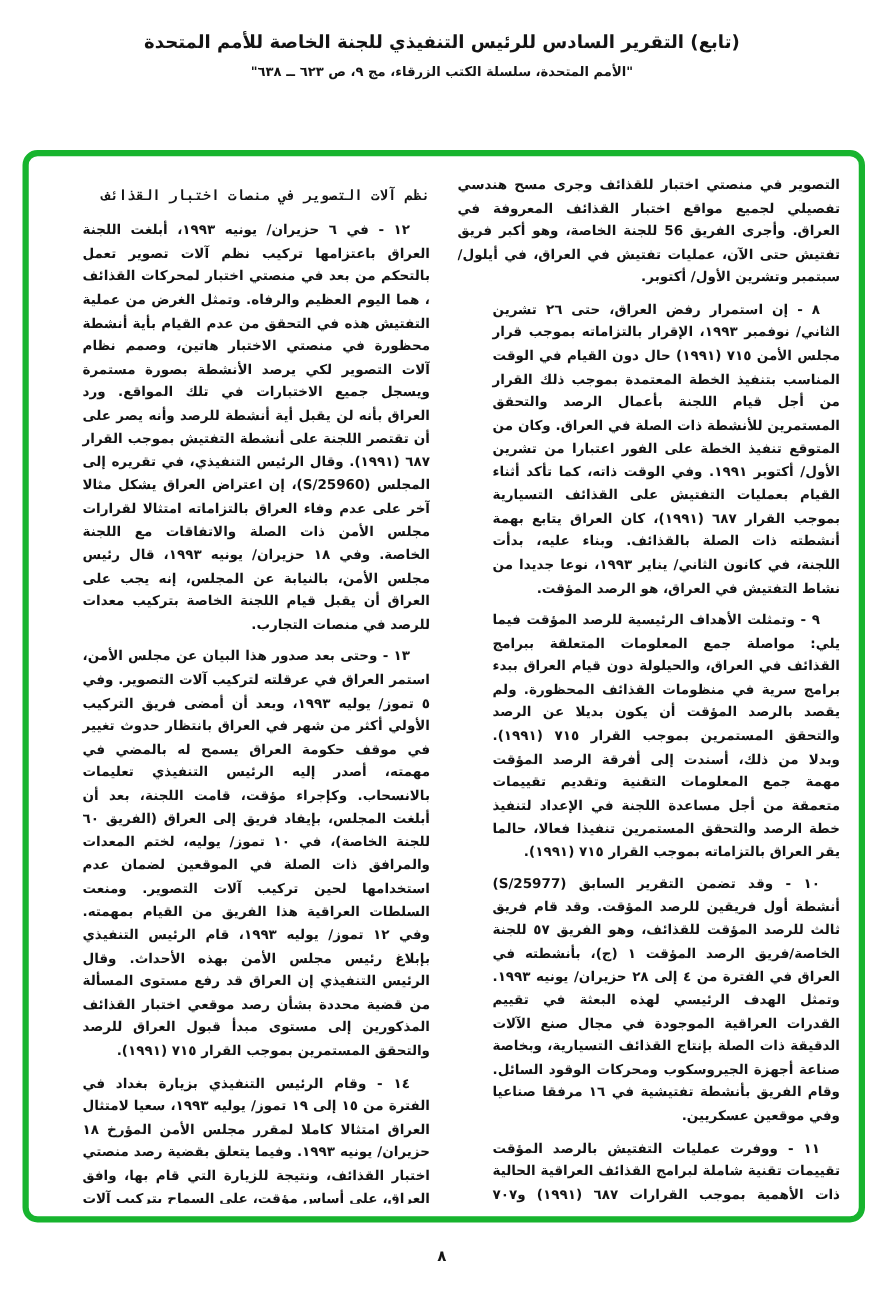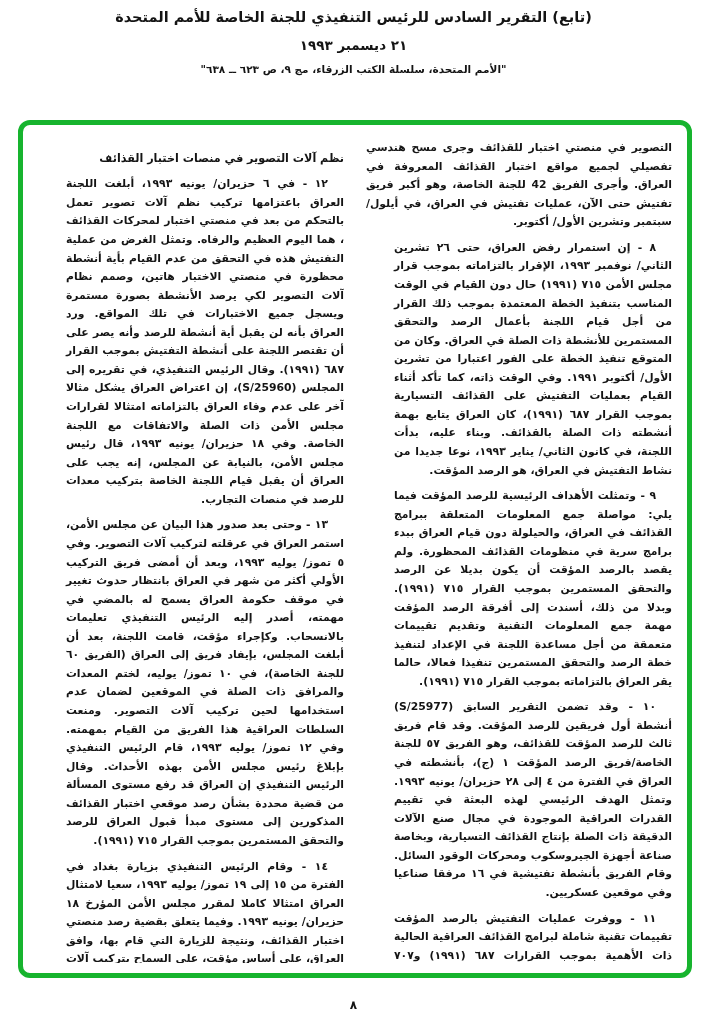--- a/index.html
+++ b/index.html
@@ -4,21 +4,21 @@
 <style>
   * { margin:0; padding:0; box-sizing:border-box; }
   html,body { width:707px; height:1036px; }
   body {
     background:#ffffff;
     font-family:"DejaVu Sans", sans-serif;
     color:#141414;
     position:relative;
     overflow:hidden;
   }
-  .page-header { text-align:center; padding-top:9px; direction:rtl; }
+  .page-header { text-align:center; padding-top:26px; direction:rtl; }
   .hdr-line1 { font-size:14.5px; font-weight:bold; letter-spacing:0; }
   .hdr-line2 { font-size:13.5px; font-weight:bold; margin-top:12px; }
   .hdr-line3 { font-size:10.5px; font-weight:bold; margin-top:10px; }
 
   .content-box {
     position:absolute;
     left:18px; top:120px;
     width:674px; height:858px;
     border:5px solid #17b42e;
     border-radius:12px;
@@ -42,43 +42,43 @@
     font-weight:bold;
   }
   .col p { margin-bottom:7px; }
   .para-numbered { text-indent:16px;margin-left:28px; }
   .section-title {
     font-weight:bold;
     font-size:11.2px;
     margin:10px 0 7px 0;
     text-align:right;
     text-indent:0;
+    font-family:Liberation Mono, monospace;
   }
   .page-number {
     position:absolute;
     bottom:24px; left:0; right:0;
     text-align:center;
     font-size:12px;
     font-weight:bold;
   }
 </style>
 </head>
 <body>
 
 <header class="page-header">
   <div class="hdr-line1">(تابع) التقرير السادس للرئيس التنفيذي للجنة الخاصة للأمم المتحدة</div>
-  <div class="hdr-line2">٢١ ديسمبر ١٩٩٣</div>
   <div class="hdr-line3">"الأمم المتحدة، سلسلة الكتب الزرقاء، مج ٩، ص ٦٢٣ ــ ٦٣٨"</div>
 </header>
 
 <main class="content-box">
   <div class="columns">
 
     <section class="col">
-      <p>التصوير في منصتي اختبار للقذائف وجرى مسح هندسي تفصيلي لجميع مواقع اختبار القذائف المعروفة في العراق. وأجرى الفريق 42 للجنة الخاصة، وهو أكبر فريق تفتيش حتى الآن، عمليات تفتيش في العراق، في أيلول/ سبتمبر وتشرين الأول/ أكتوبر.</p>
+      <p>التصوير في منصتي اختبار للقذائف وجرى مسح هندسي تفصيلي لجميع مواقع اختبار القذائف المعروفة في العراق. وأجرى الفريق 56 للجنة الخاصة، وهو أكبر فريق تفتيش حتى الآن، عمليات تفتيش في العراق، في أيلول/ سبتمبر وتشرين الأول/ أكتوبر.</p>
       <p class="para-numbered">٨ -  إن استمرار رفض العراق، حتى ٢٦ تشرين الثاني/ نوفمبر ١٩٩٣، الإقرار بالتزاماته بموجب قرار مجلس الأمن ٧١٥ (١٩٩١) حال دون القيام في الوقت المناسب بتنفيذ الخطة المعتمدة بموجب ذلك القرار من أجل قيام اللجنة بأعمال الرصد والتحقق المستمرين للأنشطة ذات الصلة في العراق. وكان من المتوقع تنفيذ الخطة على الفور اعتبارا من تشرين الأول/ أكتوبر ١٩٩١. وفي الوقت ذاته، كما تأكد أثناء القيام بعمليات التفتيش على القذائف التسيارية بموجب القرار ٦٨٧ (١٩٩١)، كان العراق يتابع بهمة أنشطته ذات الصلة بالقذائف. وبناء عليه، بدأت اللجنة، في كانون الثاني/ يناير ١٩٩٣، نوعا جديدا من نشاط التفتيش في العراق، هو الرصد المؤقت.</p>
       <p class="para-numbered">٩ -  وتمثلت الأهداف الرئيسية للرصد المؤقت فيما يلي: مواصلة جمع المعلومات المتعلقة ببرامج القذائف في العراق، والحيلولة دون قيام العراق ببدء برامج سرية في منظومات القذائف المحظورة. ولم يقصد بالرصد المؤقت أن يكون بديلا عن الرصد والتحقق المستمرين بموجب القرار ٧١٥ (١٩٩١). وبدلا من ذلك، أسندت إلى أفرقة الرصد المؤقت مهمة جمع المعلومات التقنية وتقديم تقييمات متعمقة من أجل مساعدة اللجنة في الإعداد لتنفيذ خطة الرصد والتحقق المستمرين تنفيذا فعالا، حالما يقر العراق بالتزاماته بموجب القرار ٧١٥ (١٩٩١).</p>
       <p class="para-numbered">١٠ -  وقد تضمن التقرير السابق (S/25977) أنشطة أول فريقين للرصد المؤقت. وقد قام فريق ثالث للرصد المؤقت للقذائف، وهو الفريق ٥٧ للجنة الخاصة/فريق الرصد المؤقت ١ (ج)، بأنشطته في العراق في الفترة من ٤ إلى ٢٨ حزيران/ يونيه ١٩٩٣. وتمثل الهدف الرئيسي لهذه البعثة في تقييم القدرات العراقية الموجودة في مجال صنع الآلات الدقيقة ذات الصلة بإنتاج القذائف التسيارية، وبخاصة صناعة أجهزة الجيروسكوب ومحركات الوقود السائل. وقام الفريق بأنشطة تفتيشية في ١٦ مرفقا صناعيا وفي موقعين عسكريين.</p>
       <p class="para-numbered">١١ -  ووفرت عمليات التفتيش بالرصد المؤقت تقييمات تقنية شاملة لبرامج القذائف العراقية الحالية ذات الأهمية بموجب القرارات ٦٨٧ (١٩٩١) و٧٠٧ (١٩٩١) و٧١٥ (١٩٩١)، بما في ذلك قدرات البحث والتطوير والإنتاج. وتمكنت الأفرقة من جمع معلومات قيمة وبيانات تقنية لازمة لتخطيط وتنفيذ أنشطة الرصد والتحقق المستمرين في العراق بموجب القرار ٧١٥ (١٩٩١).</p>
     </section>
 
     <section class="col">
       <h2 class="section-title">نظم آلات التصوير في منصات اختبار القذائف</h2>
       <p class="para-numbered">١٢ -  في ٦ حزيران/ يونيه ١٩٩٣، أبلغت اللجنة العراق باعتزامها تركيب نظم آلات تصوير تعمل بالتحكم من بعد في منصتي اختبار لمحركات القذائف ، هما اليوم العظيم والرفاه. وتمثل الغرض من عملية التفتيش هذه في التحقق من عدم القيام بأية أنشطة محظورة في منصتي الاختبار هاتين، وصمم نظام آلات التصوير لكي يرصد الأنشطة بصورة مستمرة ويسجل جميع الاختبارات في تلك المواقع. ورد العراق بأنه لن يقبل أية أنشطة للرصد وأنه يصر على أن تقتصر اللجنة على أنشطة التفتيش بموجب القرار ٦٨٧ (١٩٩١). وقال الرئيس التنفيذي، في تقريره إلى المجلس (S/25960)، إن اعتراض العراق يشكل مثالا آخر على عدم وفاء العراق بالتزاماته امتثالا لقرارات مجلس الأمن ذات الصلة والاتفاقات مع اللجنة الخاصة. وفي ١٨ حزيران/ يونيه ١٩٩٣، قال رئيس مجلس الأمن، بالنيابة عن المجلس، إنه يجب على العراق أن يقبل قيام اللجنة الخاصة بتركيب معدات للرصد في منصات التجارب.</p>
       <p class="para-numbered">١٣ -  وحتى بعد صدور هذا البيان عن مجلس الأمن، استمر العراق في عرقلته لتركيب آلات التصوير. وفي ٥ تموز/ يوليه ١٩٩٣، وبعد أن أمضى فريق التركيب الأولي أكثر من شهر في العراق بانتظار حدوث تغيير في موقف حكومة العراق يسمح له بالمضي في مهمته، أصدر إليه الرئيس التنفيذي تعليمات بالانسحاب. وكإجراء مؤقت، قامت اللجنة، بعد أن أبلغت المجلس، بإيفاد فريق إلى العراق (الفريق ٦٠ للجنة الخاصة)، في ١٠ تموز/ يوليه، لختم المعدات والمرافق ذات الصلة في الموقعين لضمان عدم استخدامها لحين تركيب آلات التصوير. ومنعت السلطات العراقية هذا الفريق من القيام بمهمته. وفي ١٢ تموز/ يوليه ١٩٩٣، قام الرئيس التنفيذي بإبلاغ رئيس مجلس الأمن بهذه الأحداث. وقال الرئيس التنفيذي إن العراق قد رفع مستوى المسألة من قضية محددة بشأن رصد موقعي اختبار القذائف المذكورين إلى مستوى مبدأ قبول العراق للرصد والتحقق المستمرين بموجب القرار ٧١٥ (١٩٩١).</p>

